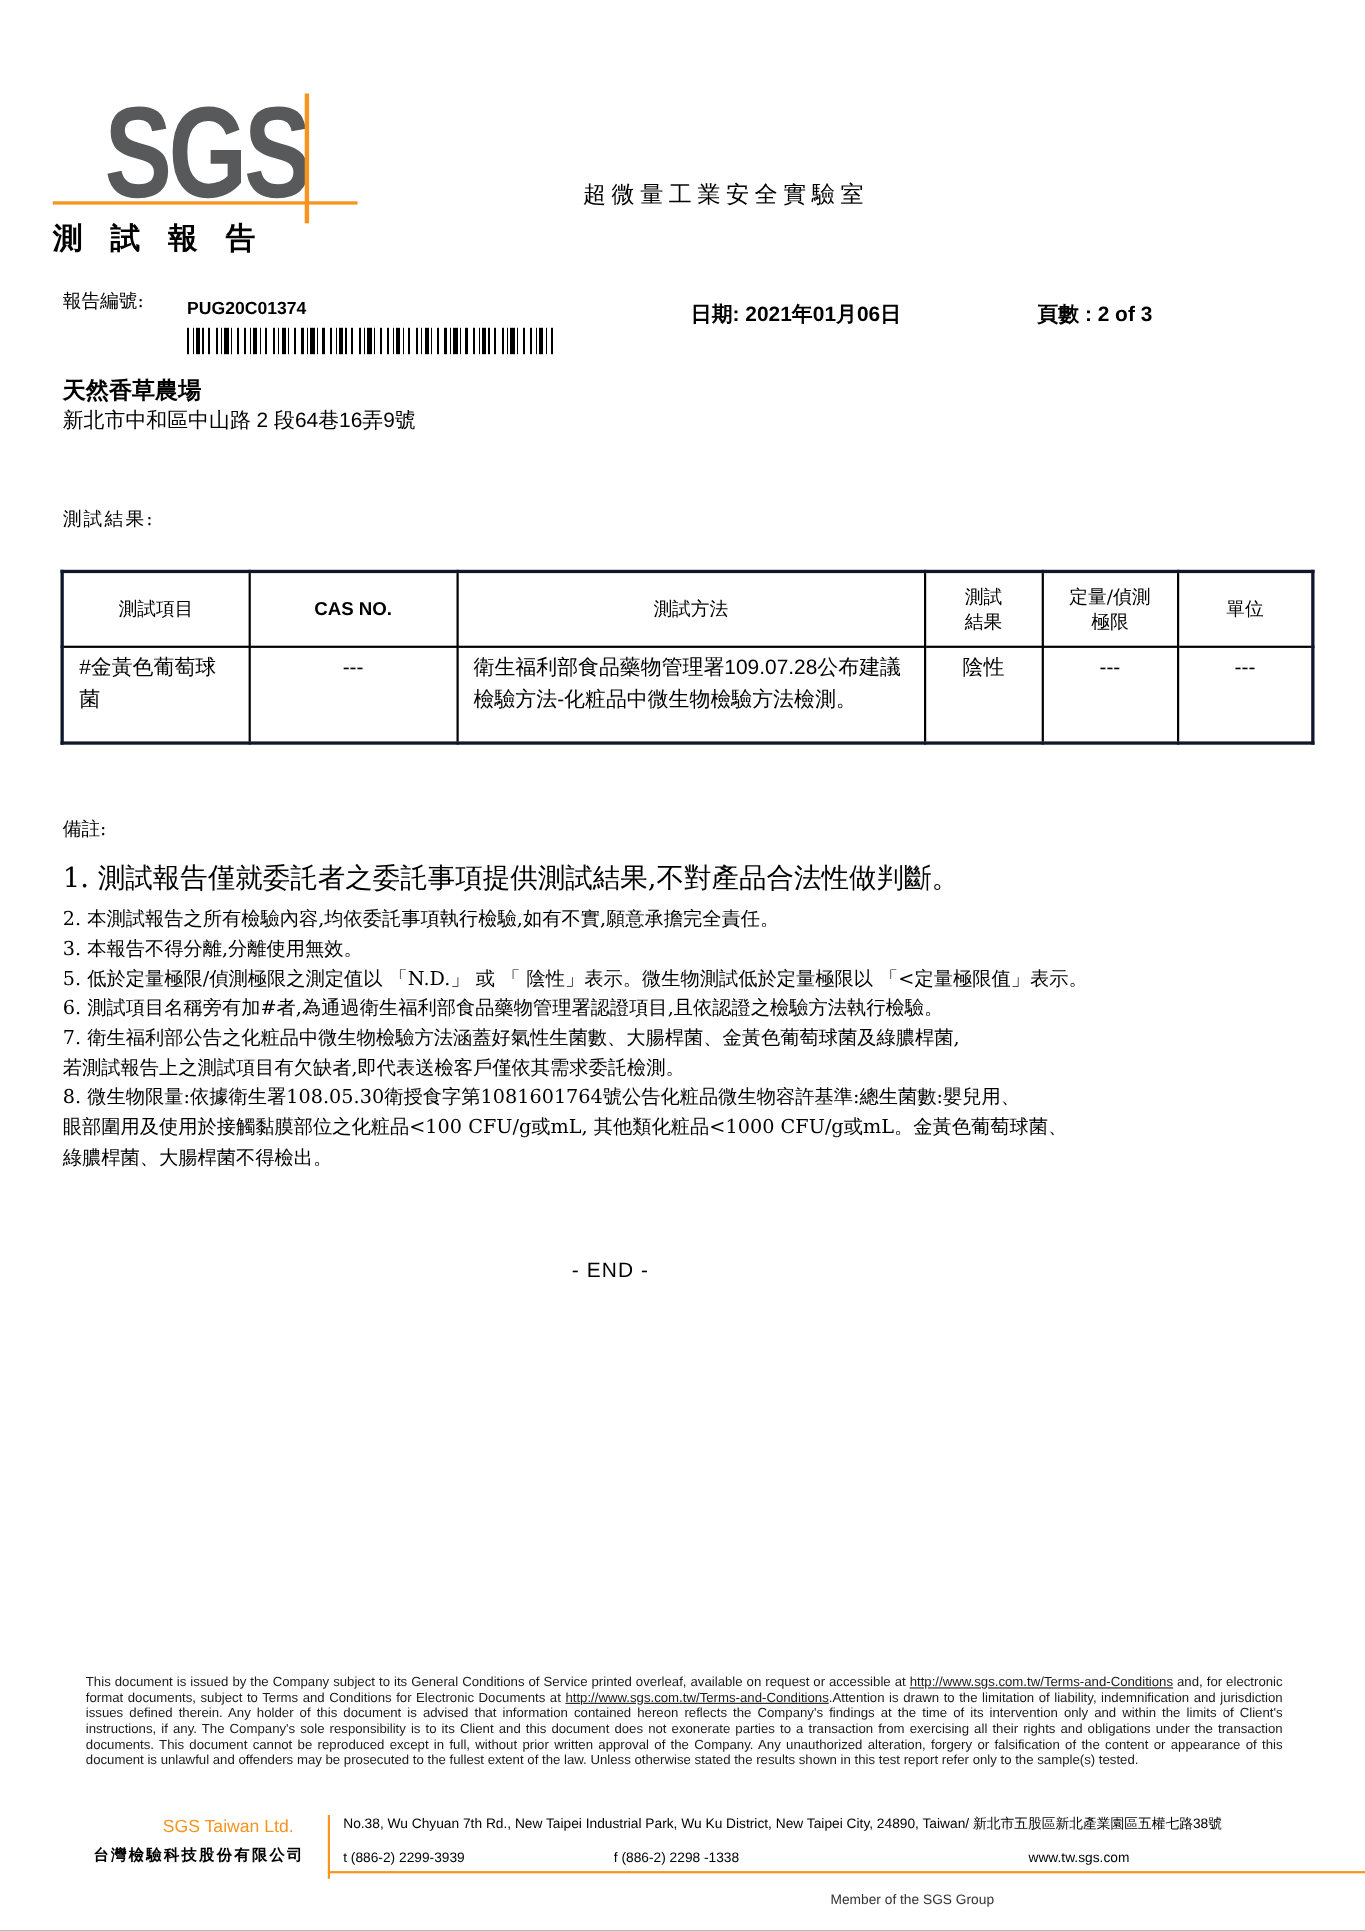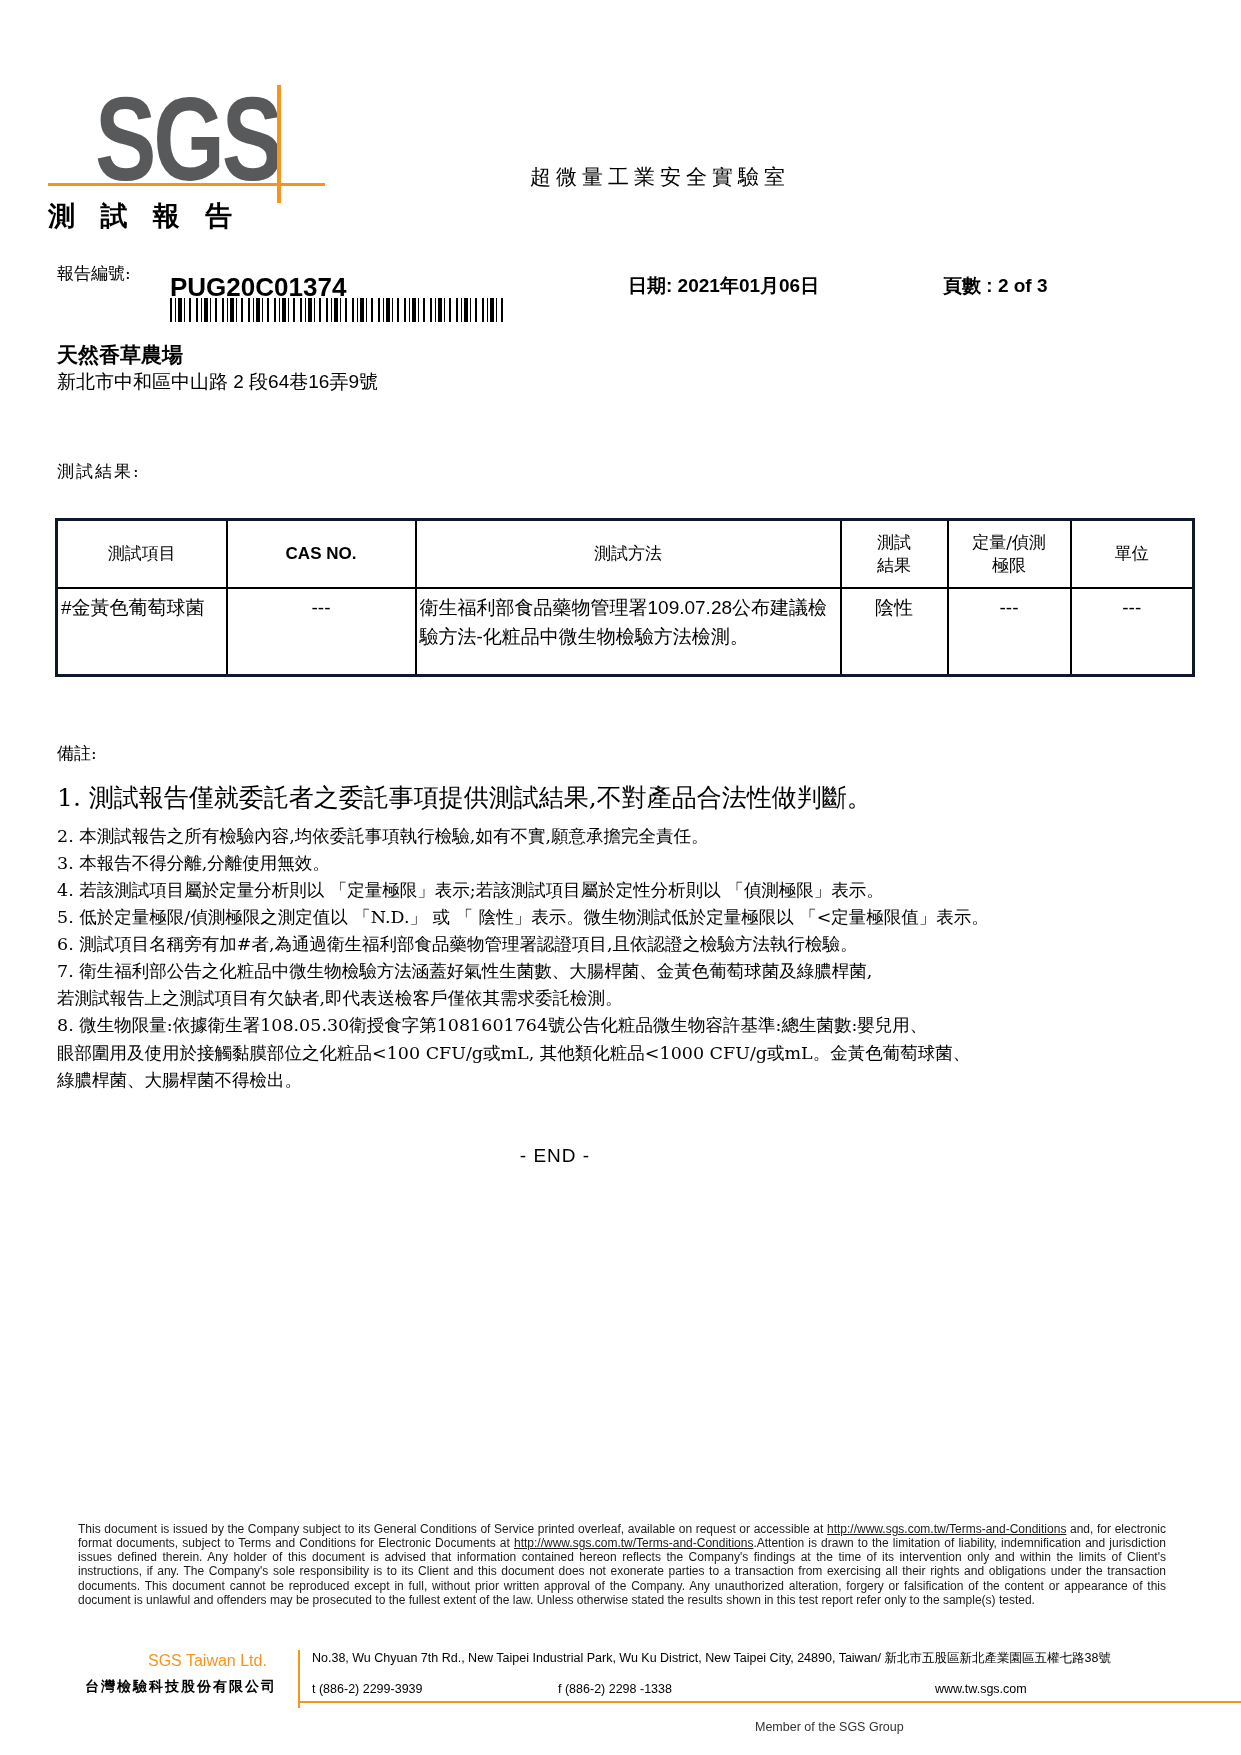--- a/index.html
+++ b/index.html
@@ -23,21 +23,21 @@
   .report-title {
     left:48px; top:198px; font-family:"DejaVu Serif", serif;
     font-weight:bold; font-size:27px; letter-spacing:8px;
   }
   .lab-titles { left:330px; top:163px; width:460px; text-align:right; }
   .lab-zh { font-family:"DejaVu Serif", serif; font-size:21px; letter-spacing:5px; }
   .lab-en { font-family:"Liberation Sans", sans-serif; font-size:19px; margin-top:5px; }
 
   
   .report-no-label { left:57px; top:262px; font-family:"DejaVu Serif", serif; font-size:17px; }
-  .report-no { left:170px; top:272px; font-size:26px; font-weight:bold; }
+  .report-no { left:170px; top:272px; font-size:16px; font-weight:bold; }
   .barcode {
     left:170px; top:298px; width:338px; height:24px;
     background:repeating-linear-gradient(to right,
       #000 0 2px, #fff 2px 5px, #000 5px 6px, #fff 6px 8px,
       #000 8px 12px, #fff 12px 14px, #000 14px 15px, #fff 15px 19px,
       #000 19px 21px, #fff 21px 26px);
   }
   .date-line { left:628px; top:273px; font-size:19px; font-weight:bold; }
   .page-line { left:943px; top:273px; font-size:19px; font-weight:bold; }
 
@@ -52,21 +52,21 @@
     border-collapse:collapse; table-layout:fixed;
     border:3px solid #0f172a;
   }
   .results-table th, .results-table td { border:2px solid #000; }
   .results-table th {
     height:68px; font-family:"DejaVu Serif", serif; font-weight:normal;
     font-size:17px; text-align:center; vertical-align:middle; white-space:pre-line;
   }
   .results-table th.sans { font-family:"Liberation Sans", sans-serif; font-weight:bold; }
   .results-table td {
-    height:88px; vertical-align:top; font-size:19px; padding:4px 3px; line-height:1.55;
+    height:88px; vertical-align:top; font-size:19px; padding:4px 14px; line-height:1.55;
   }
   .results-table td.center { text-align:center; }
 
   
   .notes { left:57px; top:742px; width:1130px; }
   .notes-label { font-family:"DejaVu Serif", serif; font-size:17px; margin-bottom:14px; }
   .note { font-family:"DejaVu Serif", serif; font-size:17.5px; line-height:1.55; white-space:pre-line; }
   .note.large { font-size:25px; line-height:1.5; margin:4px 0 6px 0; }
   .end-marker { left:0; top:1145px; width:1110px; text-align:center; font-size:19px; letter-spacing:1px; }
 
@@ -146,21 +146,20 @@
         <td class="center">---</td>
       </tr>
     </tbody>
   </table>
 
   <div class="abs notes">
     <div class="notes-label">備註:</div>
     <div class="note large">1. 測試報告僅就委託者之委託事項提供測試結果,不對產品合法性做判斷。</div>
     <div class="note">2. 本測試報告之所有檢驗內容,均依委託事項執行檢驗,如有不實,願意承擔完全責任。</div>
     <div class="note">3. 本報告不得分離,分離使用無效。</div>
-    <div class="note">4. 若該測試項目屬於定量分析則以 「定量極限」表示;若該測試項目屬於定性分析則以 「偵測極限」表示。</div>
     <div class="note">5. 低於定量極限/偵測極限之測定值以 「N.D.」 或 「 陰性」表示。微生物測試低於定量極限以 「&lt;定量極限值」表示。</div>
     <div class="note">6. 測試項目名稱旁有加#者,為通過衛生福利部食品藥物管理署認證項目,且依認證之檢驗方法執行檢驗。</div>
     <div class="note">7. 衛生福利部公告之化粧品中微生物檢驗方法涵蓋好氣性生菌數、大腸桿菌、金黃色葡萄球菌及綠膿桿菌,
  若測試報告上之測試項目有欠缺者,即代表送檢客戶僅依其需求委託檢測。</div>
     <div class="note">8. 微生物限量:依據衛生署108.05.30衛授食字第1081601764號公告化粧品微生物容許基準:總生菌數:嬰兒用、
  眼部圍用及使用於接觸黏膜部位之化粧品&lt;100 CFU/g或mL, 其他類化粧品&lt;1000 CFU/g或mL。金黃色葡萄球菌、
  綠膿桿菌、大腸桿菌不得檢出。</div>
   </div>
   <div class="abs end-marker">- END -</div>
 

